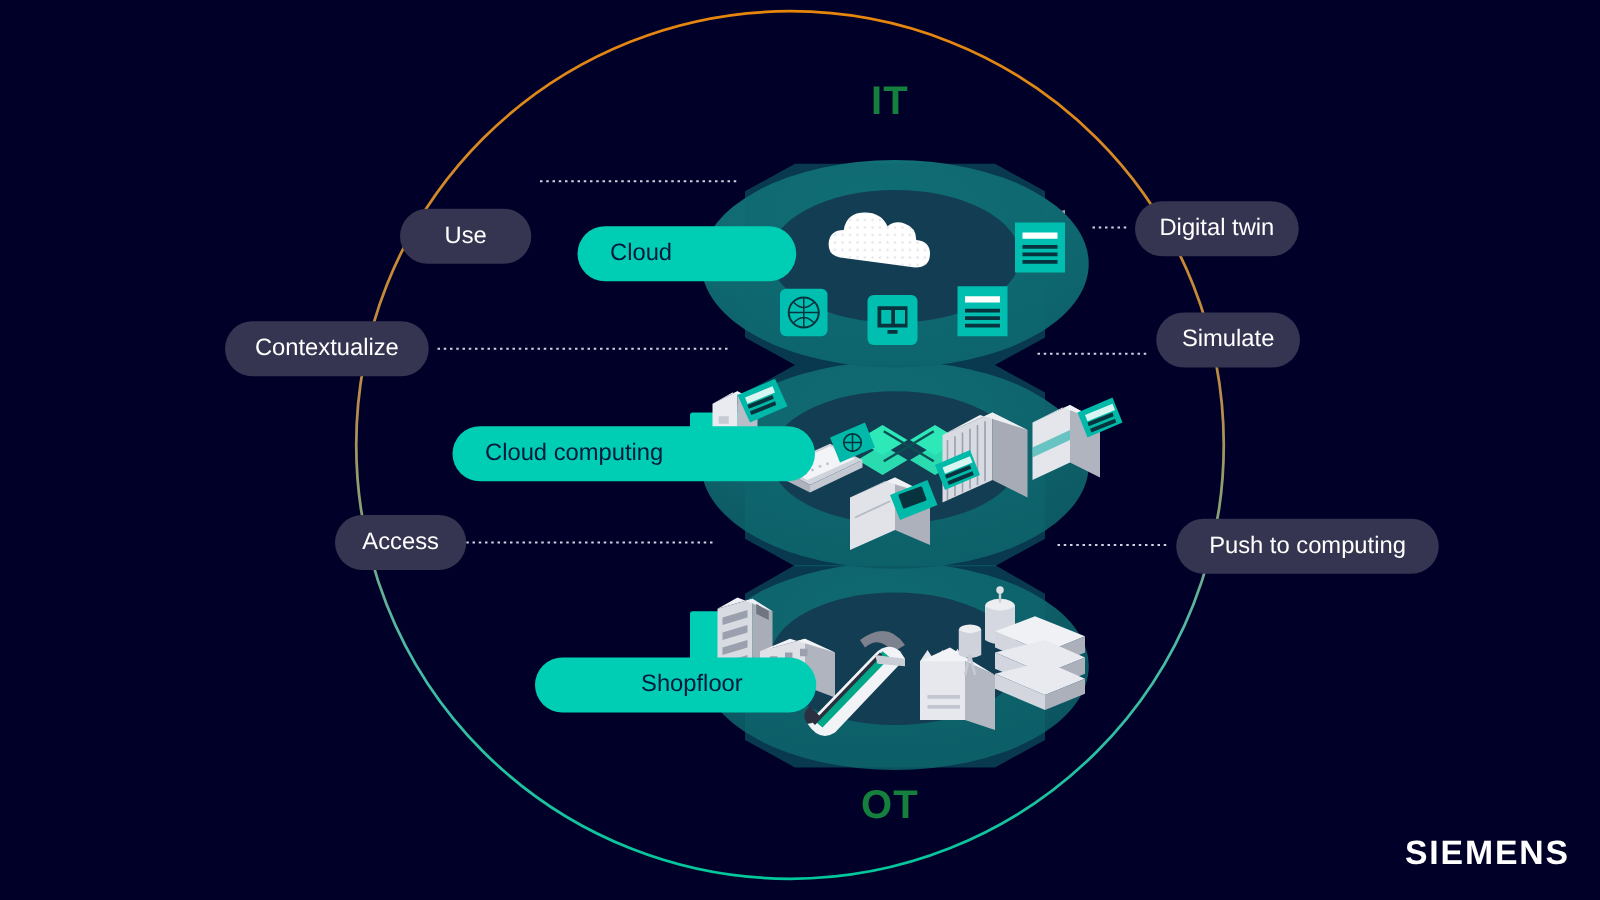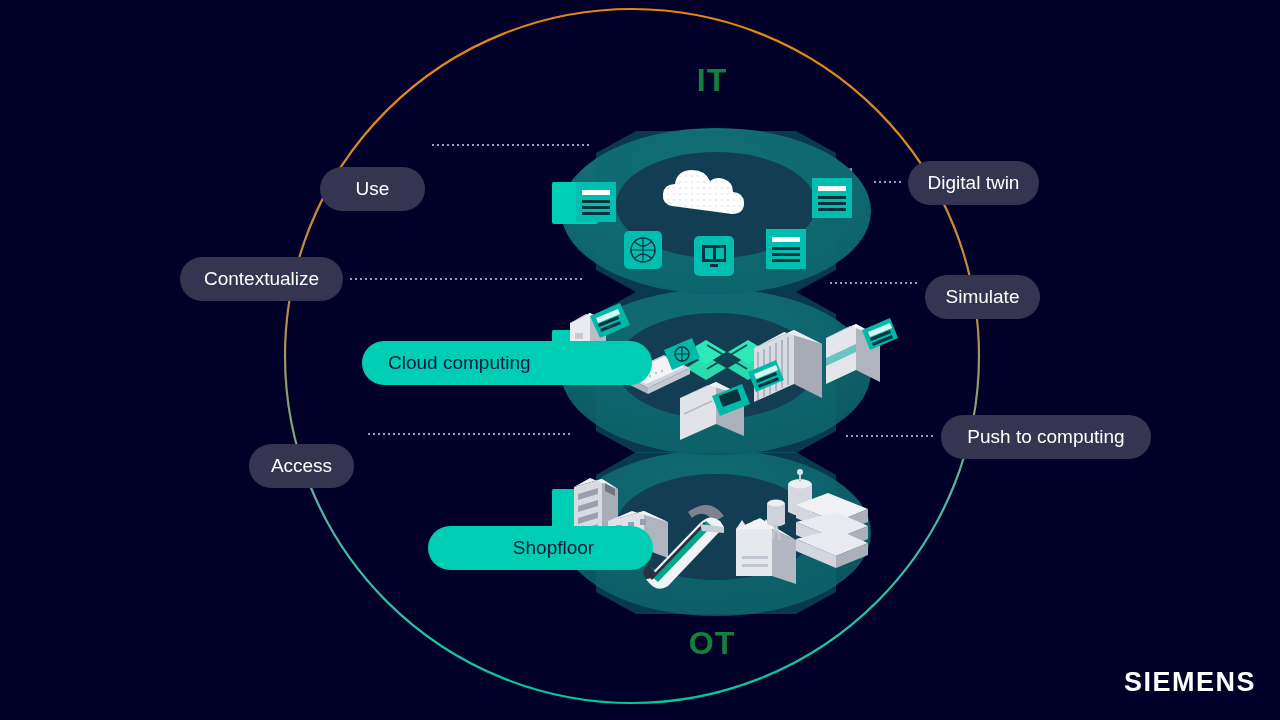--- a/index.html
+++ b/index.html
@@ -15,23 +15,23 @@
 
   .pill{position:absolute;display:flex;align-items:center;height:44px;
         border-radius:22px;white-space:nowrap;font-size:19px;}
   .pill.dark{background:#353551;color:#ffffff;justify-content:center;}
   .pill.teal{background:#00ceb4;color:#00193c;}
   .pill.teal .pill-label{padding-left:26px;}
   .pill.dark .pill-label{padding:0 24px;}
 
   #pill-use{left:320px;top:123px;width:105px;margin-top:44px;}
   #pill-contextualize{left:180px;top:257px;width:163px;}
-  #pill-access{left:249px;top:412px;width:105px;margin-top:32px;}
+  #pill-access{left:268px;top:412px;width:105px;}
   #pill-digital-twin{left:908px;top:161px;width:131px;}
-  #pill-simulate{left:925px;top:275px;width:115px;}
+  #pill-simulate{left:925px;top:250px;width:115px;}
   #pill-push{left:941px;top:415px;width:210px;}
 
   #pill-cloud{left:462px;top:181px;width:175px;}
   #pill-edge{left:362px;top:341px;width:290px;}
   #pill-shopfloor{left:428px;top:526px;width:225px;justify-content:center;}
 
   #siemens-logo{position:absolute;right:24px;bottom:22px;color:#ffffff;
                 font-size:27px;font-weight:bold;letter-spacing:1.5px;}
 </style>
 </head>
@@ -319,20 +319,23 @@
   <div class="pill dark" id="pill-digital-twin">
     <span class="pill-label">Digital twin</span>
   </div>
   <div class="pill dark" id="pill-simulate">
     <span class="pill-label">Simulate</span>
   </div>
   <div class="pill dark" id="pill-push">
     <span class="pill-label">Push to computing</span>
   </div>
 
+  <div class="pill teal" id="pill-cloud">
+    <span class="pill-label">Cloud</span>
+  </div>
   <div class="pill teal" id="pill-edge">
     <span class="pill-label">Cloud computing</span>
   </div>
   <div class="pill teal" id="pill-shopfloor">
     <span class="pill-label">Shopfloor</span>
   </div>
 
   <div id="siemens-logo">SIEMENS</div>
 </div>
 

